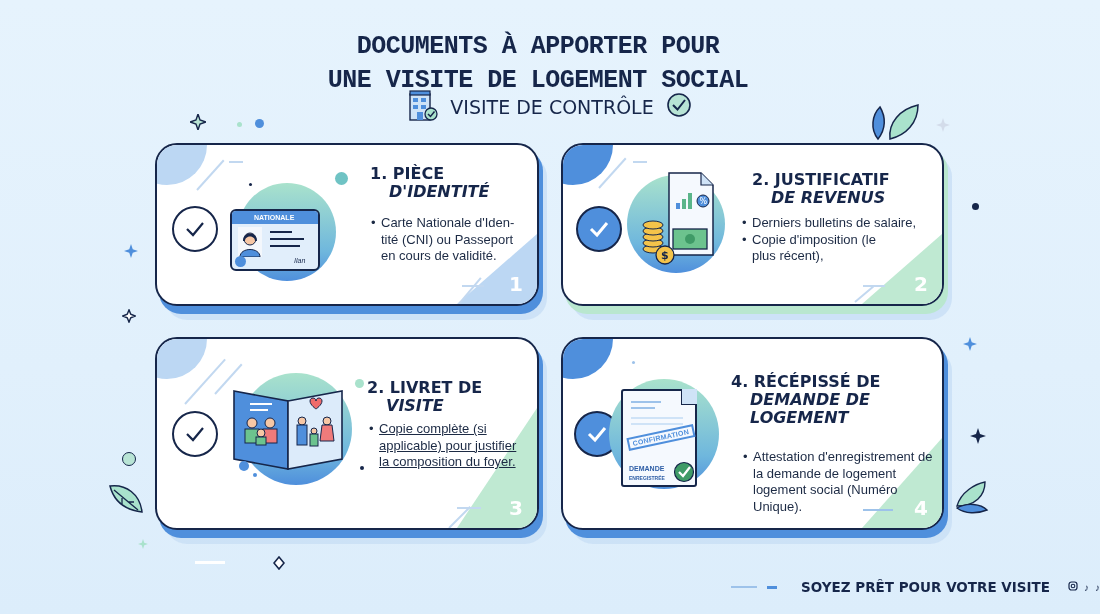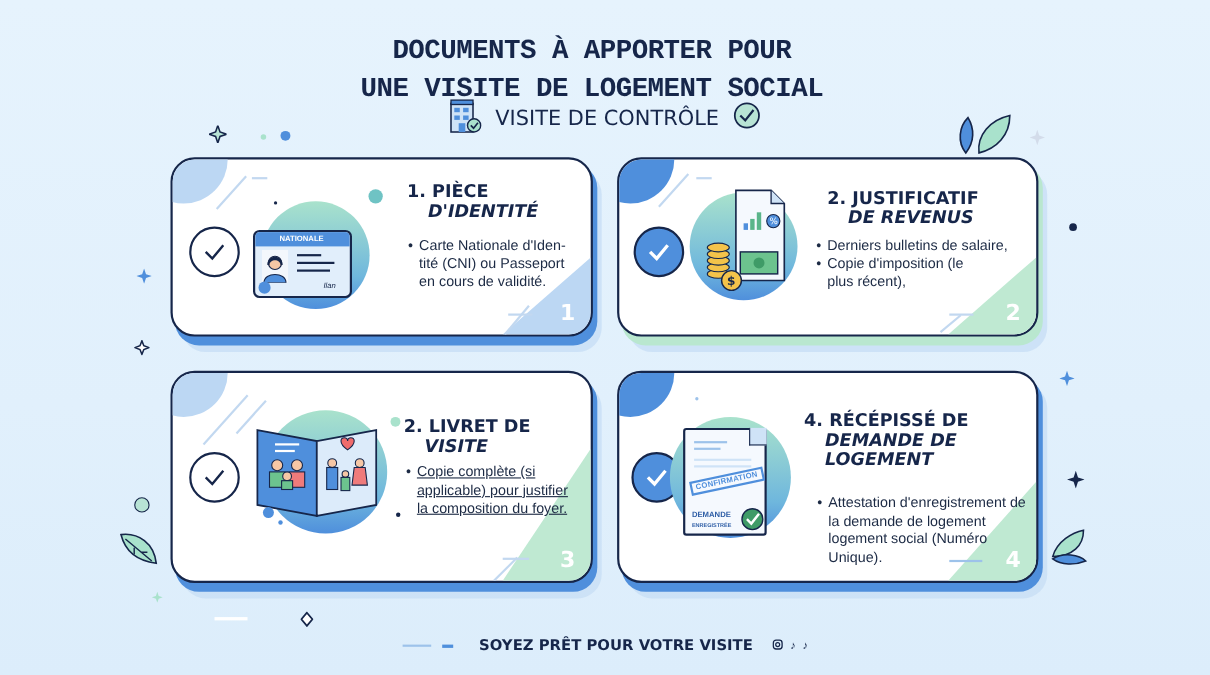--- a/index.html
+++ b/index.html
@@ -81,21 +81,21 @@
   }
   .card-title .indent { display: block; padding-left: 19px; font-style: italic; }
   .bullets {
     position: absolute; list-style: none;
     font-size: 13px; line-height: 16.5px; color: #1c2a44;
   }
   .bullets li { position: relative; padding-left: 10px; }
   .bullets li::before { content: "•"; position: absolute; left: 0; top: 0; }
   .footer {
     position: absolute; top: 579px; left: 0; width: 1100px;
-    display: flex; justify-content: center; align-items: center; gap: 10px;
+    display: flex; justify-content: flex-end; align-items: center; gap: 10px;
   }
   .footer .line1 { width: 26px; height: 2px; background: #9dc2ea; }
   .footer .line2 { width: 10px; height: 3px; background: #4f8fdc; margin-right: 14px; }
   .footer .ftxt {
     font-family: "DejaVu Sans", sans-serif; font-weight: bold;
     font-size: 13.5px; color: #16264a;
   }
   .social { display: flex; gap: 6px; margin-left: 8px; align-items: center; }
   .social span { font-size: 10px; color: #16264a; }
   .spark { position: absolute; }

